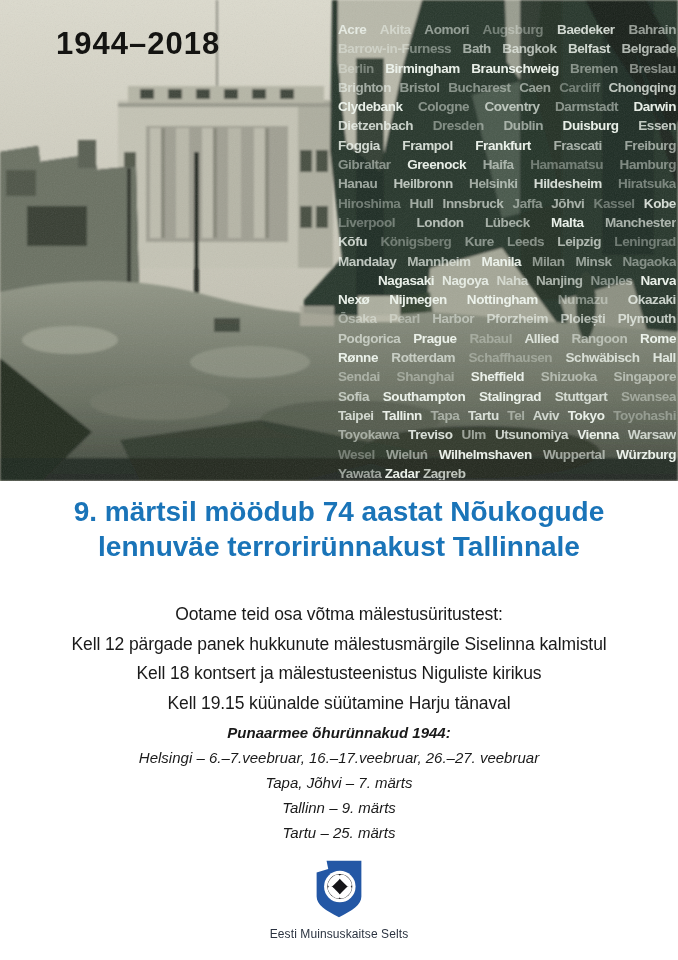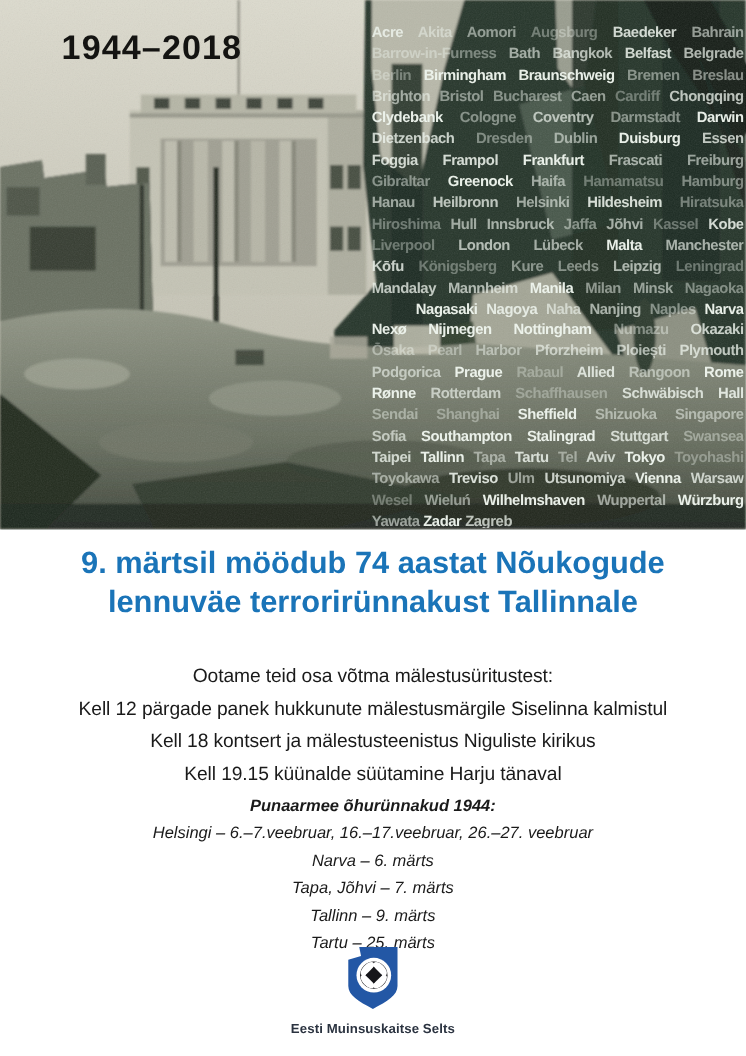--- a/index.html
+++ b/index.html
@@ -28,21 +28,21 @@
   .events{position:absolute;left:0;top:600px;width:678px;text-align:center;
           font-size:17.5px;line-height:29.5px;color:#1a1a1a;letter-spacing:-0.1px;}
   .events p{margin:0;}
   .raids{position:absolute;left:0;top:720px;width:678px;text-align:center;
          font-size:15px;line-height:25px;font-style:italic;color:#1a1a1a;}
   .raids .raids-title{font-weight:700;margin:0;}
   .raids p{margin:0;}
 
   .footer{position:absolute;left:0;top:860px;width:678px;text-align:center;}
   .footer .shield{display:inline-block;}
-  .org-name{margin-top:5px;font-size:12px;font-weight:700;color:#2b3340;
+  .org-name{margin-top:5px;font-size:12px;font-weight:400;color:#2b3340;
             letter-spacing:0.1px;}
 </style>
 </head>
 <body>
 
 <div class="poster">
 
   <div class="photo-wrap">
     <svg width="678" height="481" viewBox="0 0 678 481" preserveAspectRatio="none">
       <defs>
@@ -182,21 +182,20 @@
         <p>Kell 12 pärgade panek hukkunute mälestusmärgile Siselinna kalmistul</p>
         <p>Kell 18 kontsert ja mälestusteenistus Niguliste kirikus</p>
         <p>Kell 19.15 küünalde süütamine Harju tänaval</p>
       </div>
   </div>
 
   <div class="raids">
     <p class="raids-title">Punaarmee õhurünnakud 1944:</p>
     <div>
         <p>Helsingi – 6.–7.veebruar, 16.–17.veebruar, 26.–27. veebruar</p>
-        <p>Narva – 6. märts</p>
         <p>Tapa, Jõhvi – 7. märts</p>
         <p>Tallinn – 9. märts</p>
         <p>Tartu – 25. märts</p>
       </div>
   </div>
 
   <div class="footer">
     <svg class="shield" width="50" height="58" viewBox="0 0 60 70">
       <path d="M3,15 L17,11 L15,1 L57,1 L57,44 C57,54 46,61 30,69 C14,61 3,54 3,44 Z" fill="#2357a5"></path>
       <circle cx="31" cy="32" r="19" fill="#ffffff"></circle>

